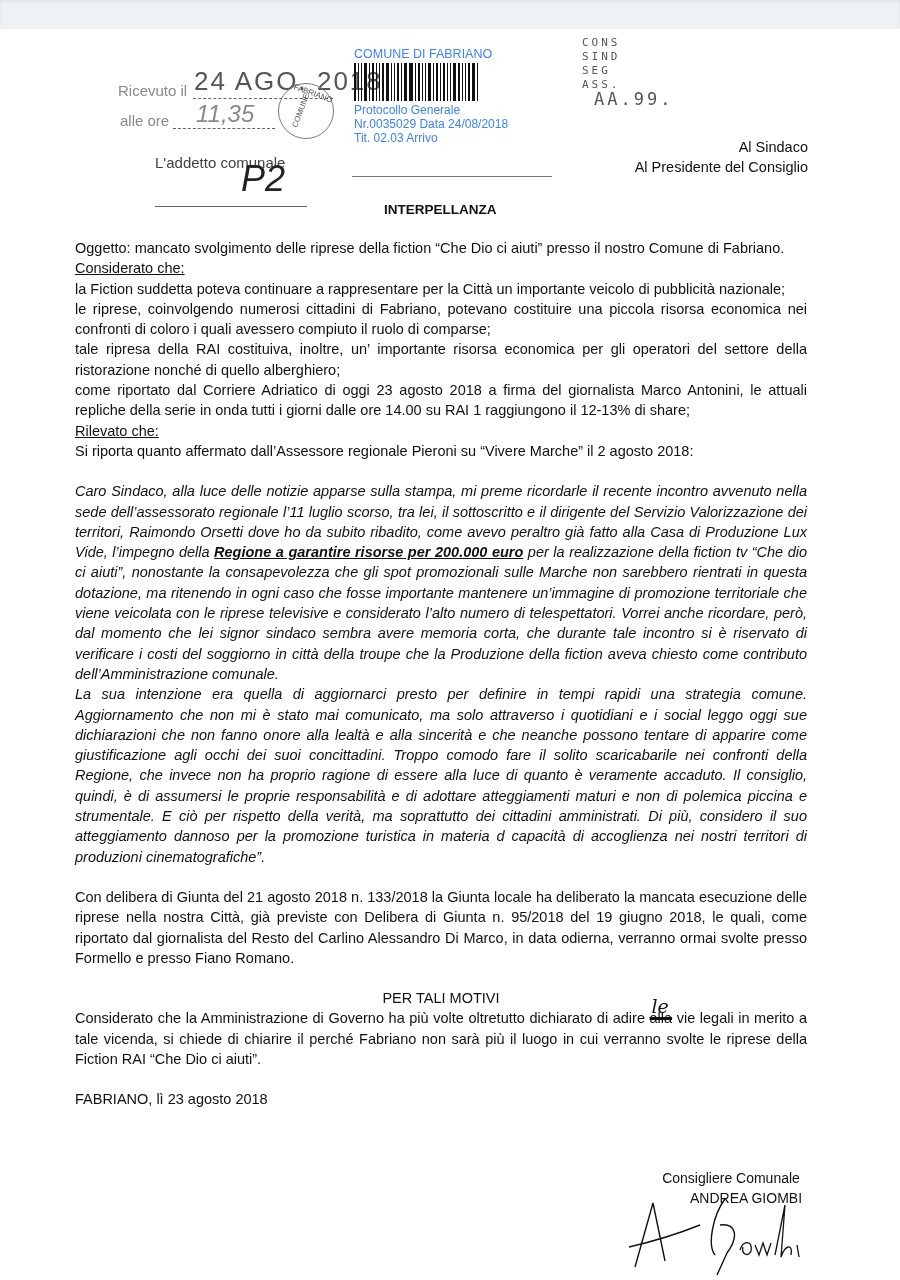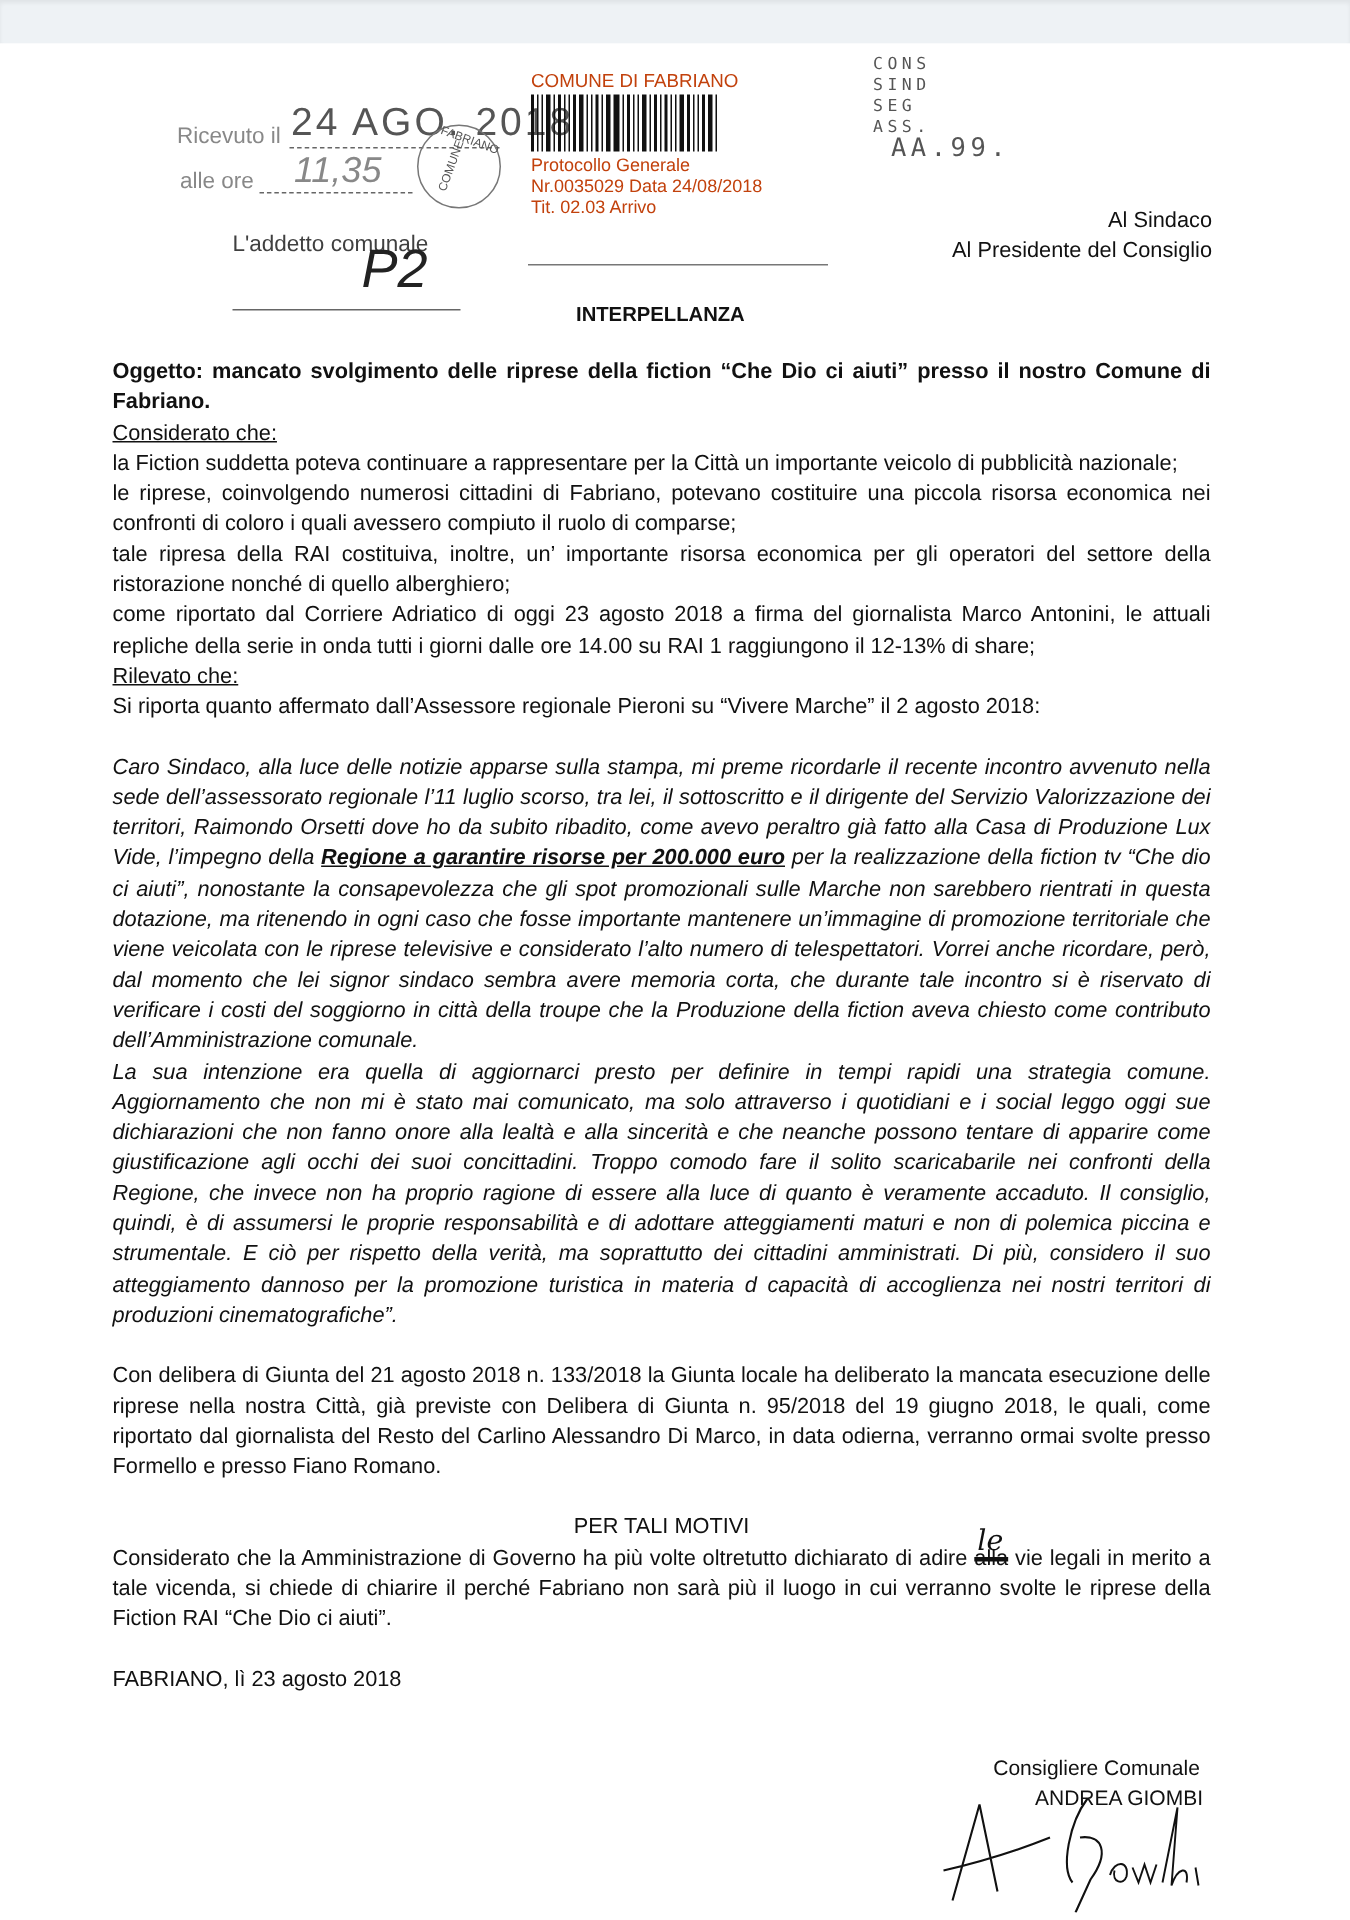--- a/index.html
+++ b/index.html
@@ -11,34 +11,34 @@
   .topbar { position: absolute; left: 0; top: 0; width: 900px; height: 29px; background: #eef2f5; box-shadow: inset 0 2px 3px rgba(0,0,0,0.06); }
   .page { position: absolute; left: 0; top: 29px; width: 900px; height: 1251px; background: #fff; }
 
   
   .recv { position: absolute; font-family: "Liberation Sans", sans-serif; color: #888; font-size: 15px; }
   .recv-line { position: absolute; border-bottom: 1px dashed #666; }
   .round-stamp { position: absolute; left: 278px; top: 83px; width: 54px; height: 54px; border: 1.5px solid #777; border-radius: 50%; }
   .round-stamp span { position: absolute; font-size: 8px; color: #555; font-family: "Liberation Sans", sans-serif; }
 
   
-  .proto { position: absolute; left: 354px; top: 47px; font-family: "Liberation Sans", sans-serif; font-size: 12px; color: #c2410c; line-height: 14px; }
+  .proto { position: absolute; left: 354px; top: 47px; font-family: "Liberation Sans", sans-serif; font-size: 12px; color: #3b82f6; line-height: 14px; }
   .barcode { display: flex; height: 38px; margin: 2px 0 2px 0; width: 180px; }
   .barcode i { display: block; height: 100%; background: #111; margin-right: 2px; }
   .proto-line { position: absolute; left: 352px; top: 176px; width: 200px; border-bottom: 1px solid #777; }
 
   .handnotes { position: absolute; left: 582px; top: 36px; font-family: "DejaVu Sans Mono", monospace; font-size: 11px; color: #555; line-height: 14px; letter-spacing: 3px; }
 
   .addressees { position: absolute; right: 92px; top: 137px; text-align: right; font-size: 14.5px; line-height: 20px; font-family: "Liberation Sans", sans-serif; }
 
   .title { position: absolute; left: 384px; top: 202px; font-weight: bold; font-size: 13.5px; font-family: "Liberation Sans", sans-serif; text-align: right; }
 
   .body { position: absolute; left: 75px; top: 238px; width: 732px; font-size: 14.5px; line-height: 20.3px; font-family: "Liberation Sans", sans-serif; }
   .body p { margin: 0; text-align: justify; }
-  .subject { font-weight: bold; }
+  .subject { font-weight: normal; }
   .u { text-decoration: underline; }
   .quote { font-style: italic; margin-top: 20px !important; }
   .quote b { text-decoration: underline; font-style: italic; }
   .gap { height: 20px; }
   .center { text-align: center !important; }
   .strike { text-decoration: line-through; text-decoration-thickness: 3px; }
   .insert { position: relative; }
   .insert sup { position: absolute; left: 2px; top: -14px; font-family: "DejaVu Serif", serif; font-style: italic; font-size: 19px; }
 
   .sign { position: absolute; left: 660px; top: 1168px; font-size: 14px; line-height: 20px; font-family: "Liberation Sans", sans-serif; text-align: center; }

